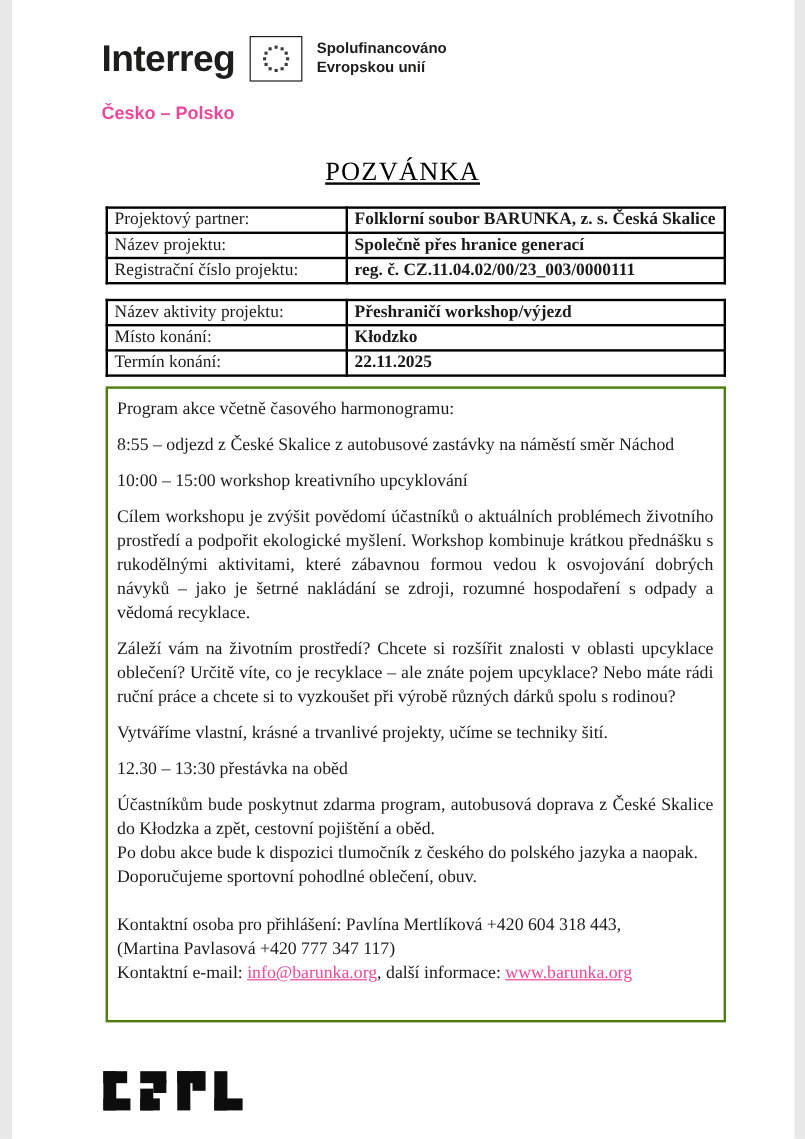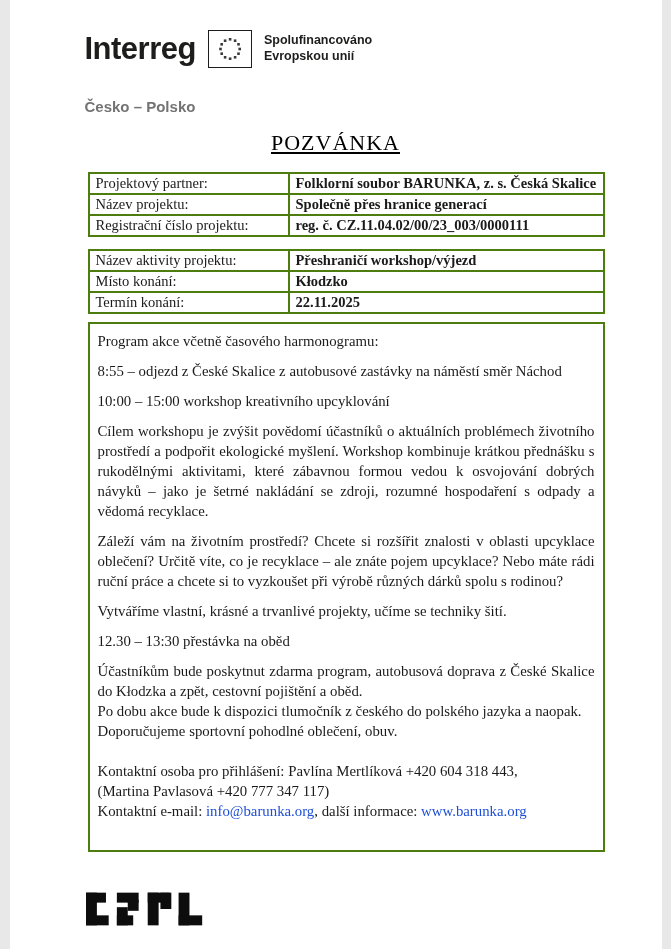--- a/index.html
+++ b/index.html
@@ -22,55 +22,55 @@
   }
   .eu-flag {
     width: 44px; height: 38px; border: 1px solid #1d1d1b; background: #fff;
     display: flex; align-items: center; justify-content: center;
   }
   .cofunded {
     font-family: "Liberation Sans", "DejaVu Sans", sans-serif;
     font-weight: bold; font-size: 12.5px; line-height: 1.25; color: #1d1d1b;
   }
   .subbrand {
-    margin-top: 30px;
+    margin-top: 18px;
     font-family: "Liberation Sans", "DejaVu Sans", sans-serif;
-    font-weight: bold; font-size: 15px; color: #737373;
+    font-weight: bold; font-size: 15px; color: #ec4899;
   }
   
   .title {
     position: absolute; top: 130px; left: 0; width: 100%;
     text-align: center; font-size: 22px; letter-spacing: 1px;
     text-decoration: underline; color: #000;
   }
   
   table.meta {
     position: absolute; left: 78px; width: 517px;
     border-collapse: collapse; table-layout: fixed;
     font-size: 14.5px;
   }
   .table-1 { top: 172px; }
   .table-2 { top: 249px; }
   table.meta td {
-    border: 2px solid #4d7c0f; padding: 1px 6px; height: 21px;
+    border: 2px solid #000000; padding: 1px 6px; height: 21px;
     overflow: hidden; white-space: nowrap;
   }
   td.lbl { width: 200px; }
   td.val { font-weight: bold; }
   
   .program-box {
     position: absolute; left: 78px; top: 322px; width: 517px; height: 530px;
     border: 2px solid #4d7c0f; padding: 7px 8px 4px 8px;
     font-size: 14.8px; line-height: 20px;
   }
   .program-box p { margin: 0 0 10px 0; }
   .program-box p.just { text-align: justify; }
   .program-box .tight-block div { text-align: justify; }
   .program-box .contact-block { margin-top: 20px; }
-  a.doc-link { color: #1d4ed8; cursor: pointer; }
+  a.doc-link { color: #ec4899; text-decoration: underline; cursor: pointer; }
   
   .footer-logo { position: absolute; left: 76px; top: 890px; }
 </style>
 </head>
 <body>
 
 <div class="page">
 
   <div class="header">
     <div class="header-row">

